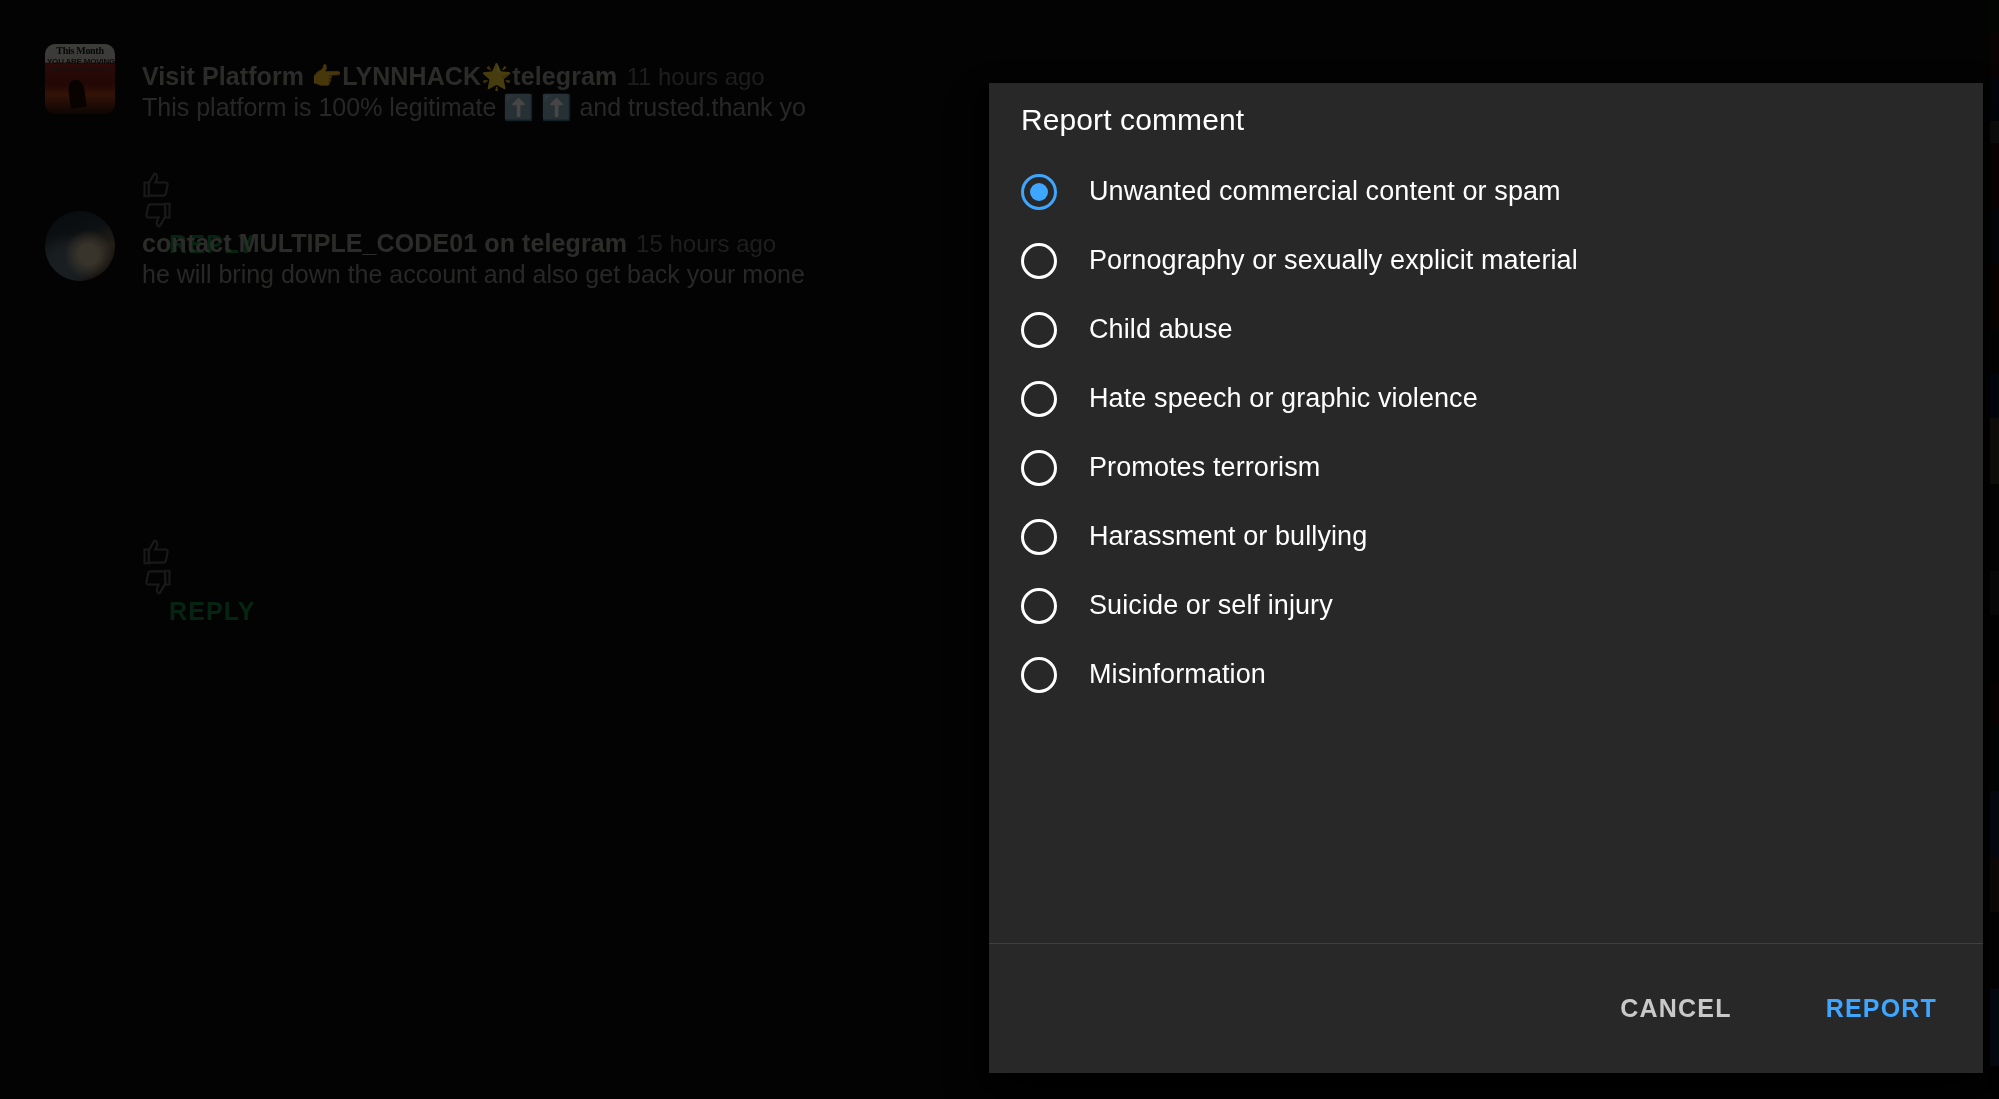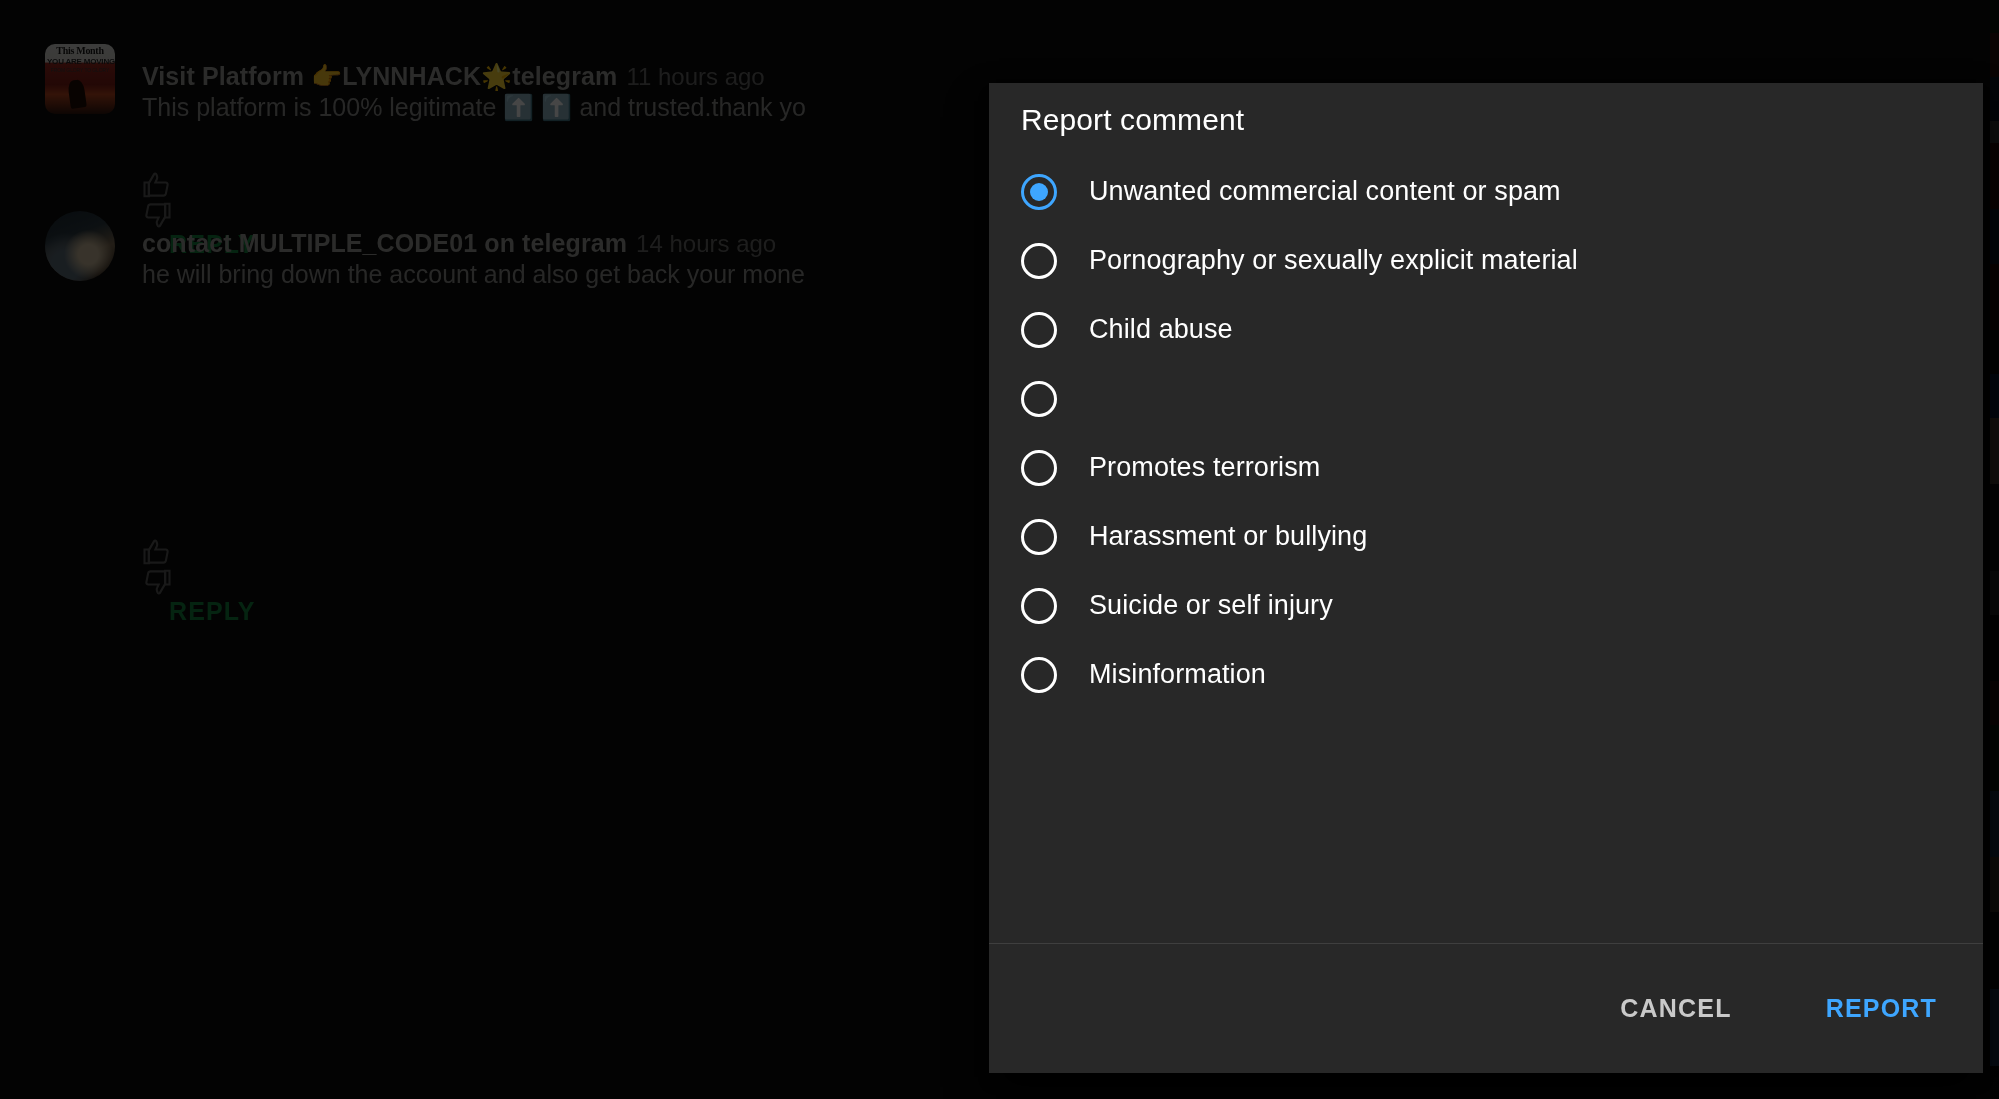--- a/index.html
+++ b/index.html
@@ -195,21 +195,21 @@
         </span>
         <span class="reply-btn">REPLY</span>
       </div>
     </div>
 
     <div class="comment" id="comment-1">
       <div class="avatar circle">
         <div class="av-photo"></div>
       </div>
       <div class="c-head">
-        <span class="c-author">contact MULTIPLE_CODE01 on telegram</span><span class="c-time">14 hours ago</span>
+        <span class="c-author">contact MULTIPLE_CODE01 on telegram</span><span class="c-time">15 hours ago</span>
       </div>
       <div class="c-body">
         <div>he will bring down the account and also get back your mone</div>
       </div>
       <div class="c-actions" id="actions-1">
         <span class="act-ico">
           <svg viewBox="0 0 24 24" width="30" height="30" fill="none" stroke="#5c5c5a" stroke-width="1.7">
             <path d="M2 10h3.5v11H2z"></path>
             <path d="M5.5 10.5l4.2-7.2c.4-.7 1.5-.6 1.8.2l.6 1.8c.2.7.1 1.4-.2 2L10.7 10H19c1 0 1.7.9 1.5 1.9l-1.4 7c-.2.9-1 1.6-2 1.6H5.5z"></path>
           </svg>
@@ -247,20 +247,21 @@
       <span class="option-label">Pornography or sexually explicit material</span>
     </div>
 
     <div class="option-row">
       <span class="radio"></span>
       <span class="option-label">Child abuse</span>
     </div>
 
     <div class="option-row">
       <span class="radio"></span>
+      <span class="option-label">Hate speech or graphic violence</span>
     </div>
 
     <div class="option-row">
       <span class="radio"></span>
       <span class="option-label">Promotes terrorism</span>
     </div>
 
     <div class="option-row">
       <span class="radio"></span>
       <span class="option-label">Harassment or bullying</span>

